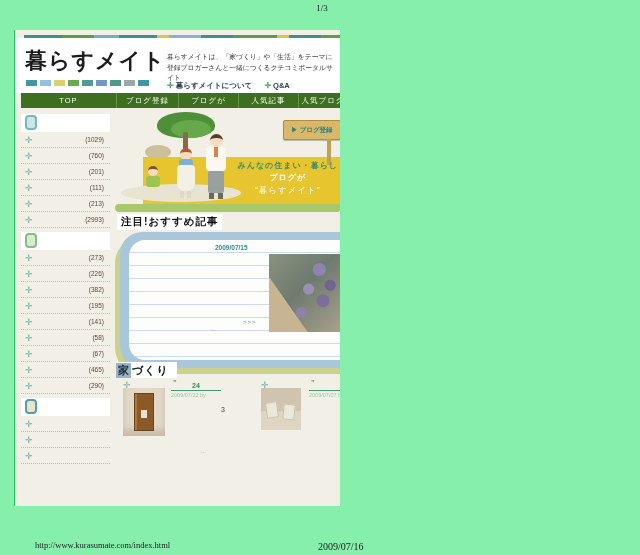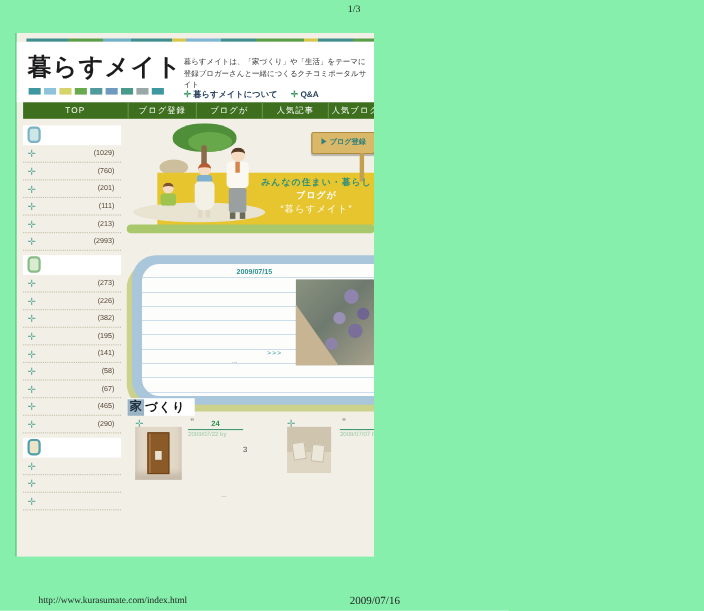--- a/index.html
+++ b/index.html
@@ -321,20 +321,21 @@
 
         <div class="banner-text">
           <div class="banner-line1">みんなの住まい・暮らし</div>
           <div class="banner-line2">ブログが</div>
           <div class="banner-line3">“暮らすメイト”</div>
         </div>
       </div>
 
       <div class="swoosh"></div>
 
+      <div class="featured-title">注目!おすすめ記事</div>
 
       <div class="featured-box">
         <div class="fb-olive"></div>
         <div class="fb-blue"></div>
         <div class="fb-white"></div>
         <div class="fb-date">2009/07/15</div>
         <div class="fb-photo"></div>
         <div class="fb-ellipsis">...</div>
         <div class="fb-more">&gt;&gt;&gt;</div>
       </div>

